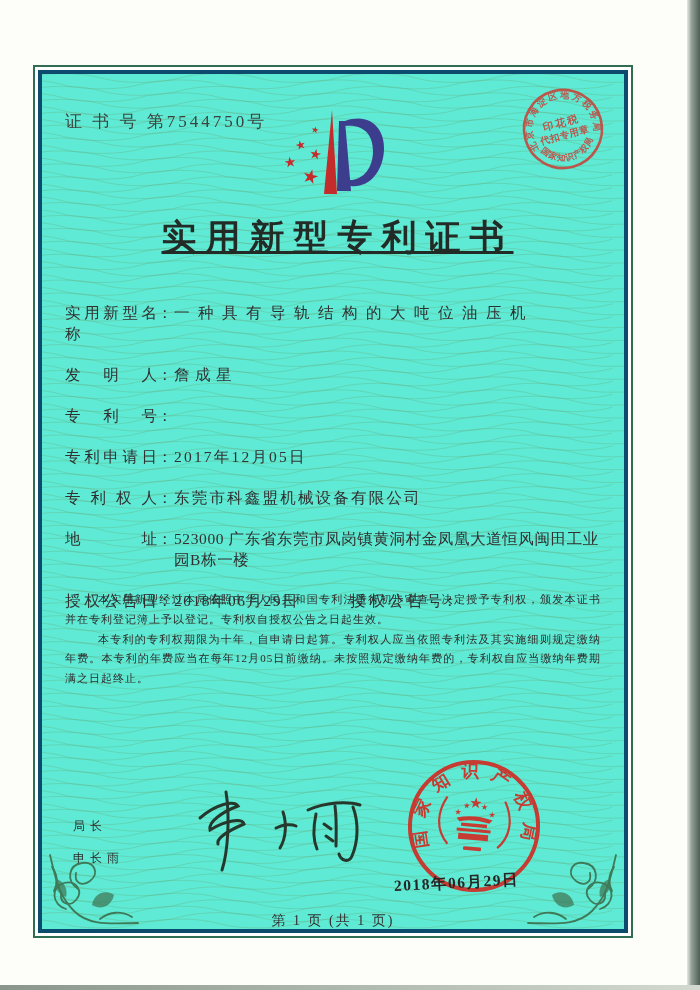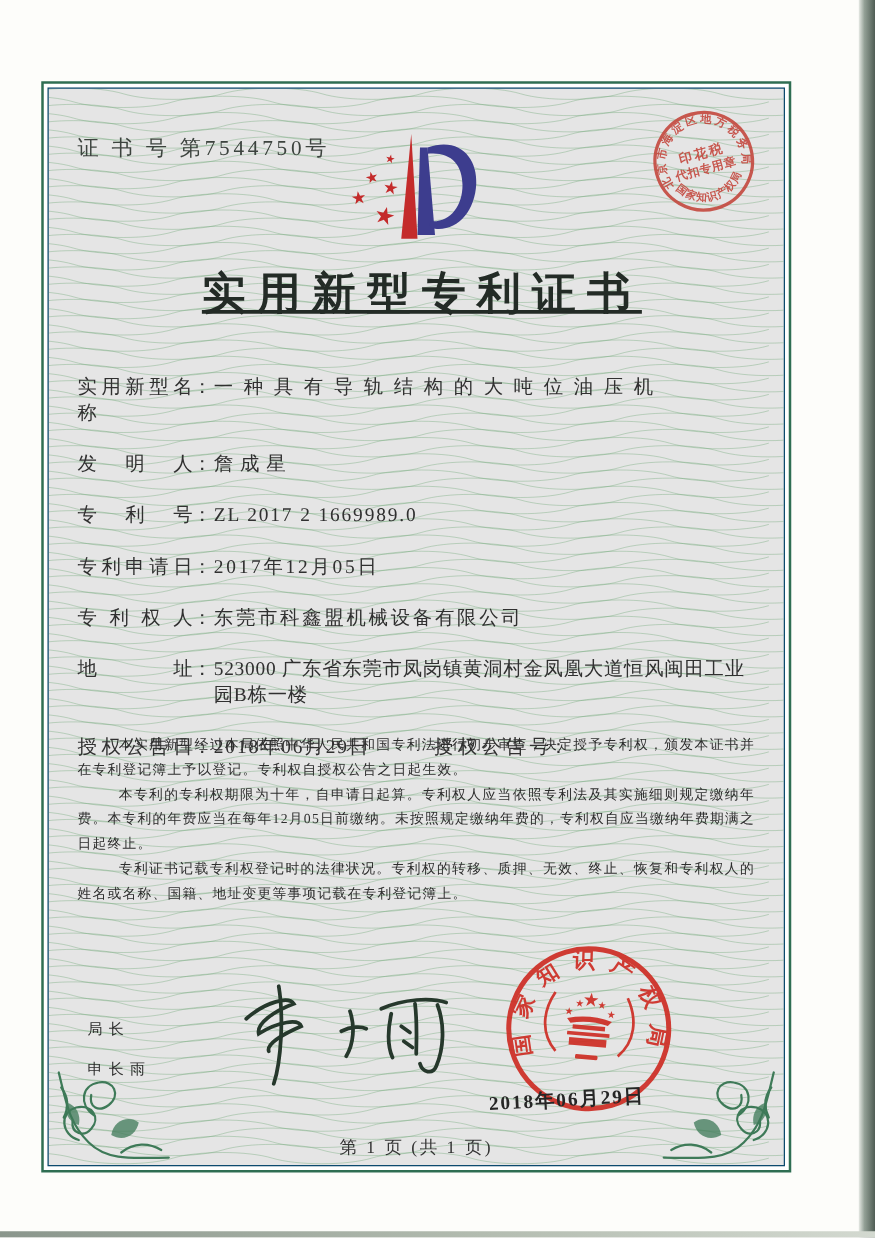--- a/index.html
+++ b/index.html
@@ -10,21 +10,21 @@
   }
   .scan{position:absolute;inset:0;}
   .edge-strip{position:absolute;top:0;right:0;width:13px;height:100%;
     background:linear-gradient(90deg,#e7eae5 0%,#93a096 35%,#4f5d54 100%);}
   .bottom-strip{position:absolute;bottom:0;left:0;right:0;height:5px;
     background:linear-gradient(90deg,#8a968c,#b3bcb0 55%,#d3d9d0);}
   
   .frame{position:absolute;left:33px;top:65px;width:600px;height:873px;
     box-sizing:border-box;border:2px solid #2f6e52;padding:3px;background:#fff;}
   .frame-inner{position:relative;width:100%;height:100%;box-sizing:border-box;
-    border:1px solid #0c4a6e;background:#e5e5e5;overflow:hidden;}
+    border:4px solid #0c4a6e;background:#5eead4;overflow:hidden;}
   #waves{position:absolute;left:0;top:0;width:100%;height:100%;}
   .corner{position:absolute;bottom:2px;width:100px;height:100px;}
   .corner-left{left:2px;}
   .corner-right{right:2px;transform:scaleX(-1);}
   
   .cert-no{position:absolute;left:23px;top:36px;font-size:17px;color:#3c433e;
     letter-spacing:3px;}
   .logo{position:absolute;left:233px;top:30px;width:160px;height:100px;}
   .logo .star{position:absolute;color:#c42b2b;line-height:1;}
   .title{position:absolute;left:0;right:0;top:140px;text-align:center;
@@ -249,21 +249,20 @@
           <span class="fvalue ls8">一种具有导轨结构的大吨位油压机</span>
         </div>
         <div class="field-row">
           <span class="flabel">发明人</span>
           <span class="colon">：</span>
           <span class="fvalue ls55">詹成星</span>
         </div>
         <div class="field-row">
           <span class="flabel">专利号</span>
           <span class="colon">：</span>
-          <span class="fvalue ls15">ZL 2017 2 1669989.0</span>
         </div>
         <div class="field-row">
           <span class="flabel">专利申请日</span>
           <span class="colon">：</span>
           <span class="fvalue ls2">2017年12月05日</span>
         </div>
         <div class="field-row">
           <span class="flabel">专利权人</span>
           <span class="colon">：</span>
           <span class="fvalue ls2">东莞市科鑫盟机械设备有限公司</span>
@@ -278,21 +277,20 @@
           <span class="colon">：</span>
           <span class="grant-left">2018年06月29日</span>
           <span class="flabel">授权公告号</span>
           <span class="colon">：</span>
         </div>
       </div>
 
       <div class="body-text">
         <p>本实用新型经过本局依照中华人民共和国专利法进行初步审查，决定授予专利权，颁发本证书并在专利登记簿上予以登记。专利权自授权公告之日起生效。</p>
         <p>本专利的专利权期限为十年，自申请日起算。专利权人应当依照专利法及其实施细则规定缴纳年费。本专利的年费应当在每年12月05日前缴纳。未按照规定缴纳年费的，专利权自应当缴纳年费期满之日起终止。</p>
-        <p>专利证书记载专利权登记时的法律状况。专利权的转移、质押、无效、终止、恢复和专利权人的姓名或名称、国籍、地址变更等事项记载在专利登记簿上。</p>
       </div>
 
       <div class="officer">
         <div>局长</div>
         <div>申长雨</div>
       </div>
 
       <svg class="signature" viewBox="0 0 200 100">
         <g stroke="#26382c" stroke-width="3" fill="none" stroke-linecap="round">
           <path d="M20,42 C36,28 54,24 58,30 C42,36 28,46 30,54 C46,44 62,42 64,48 C50,54 36,62 38,68"></path>

